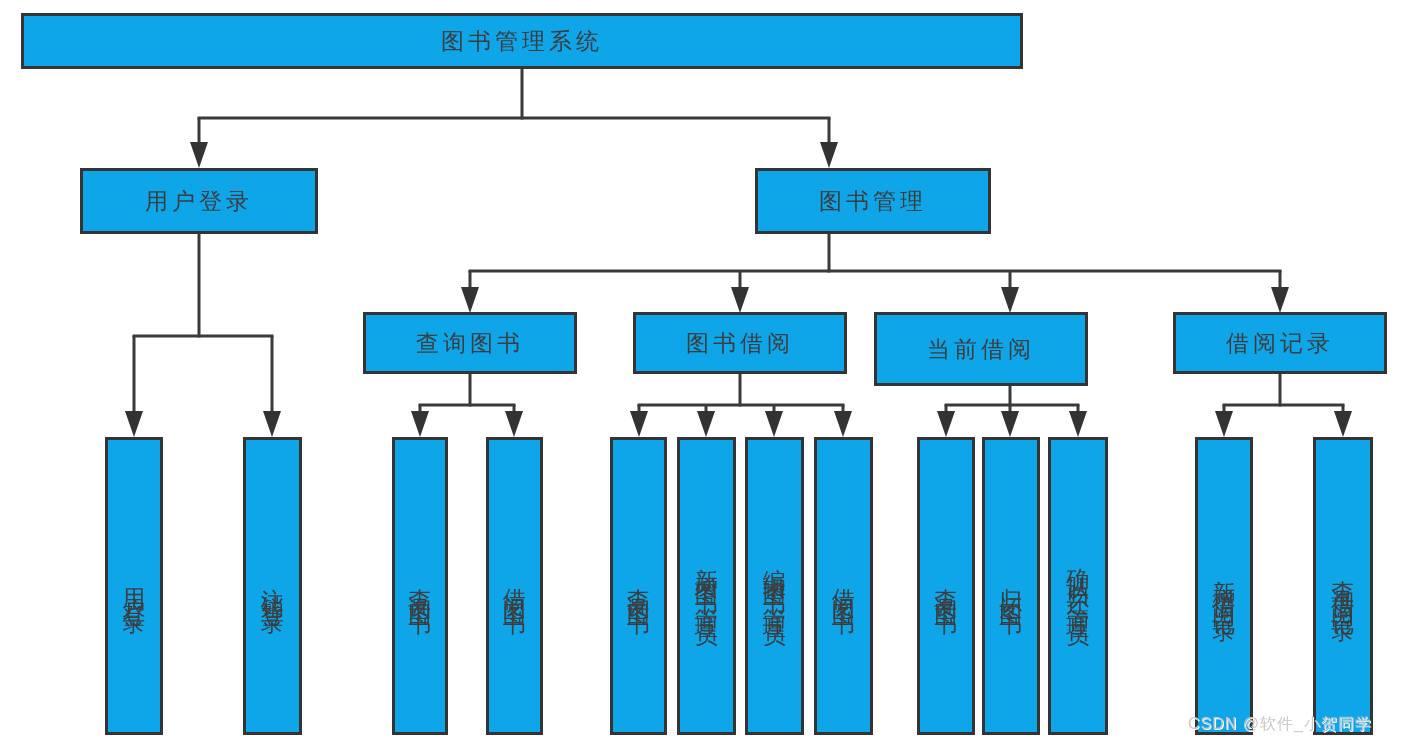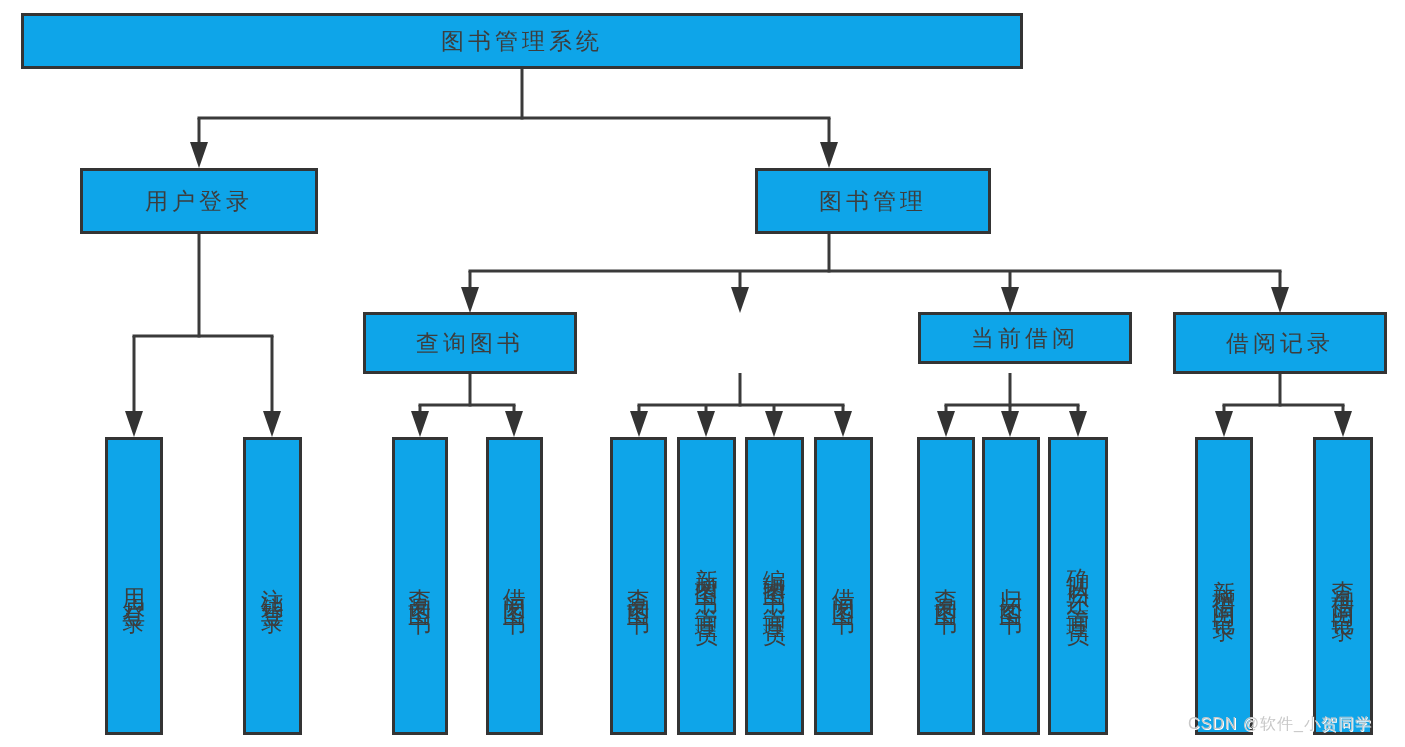--- a/index.html
+++ b/index.html
@@ -31,21 +31,21 @@
     white-space:nowrap;
   }
   
   .b-root {left:21px;  top:13px;  width:1002px; height:56px;}
   
   .b-login{left:80px;  top:168px; width:238px;  height:66px;}
   .b-mgmt {left:711px; top:168px; width:236px;  height:66px;margin-left:44px;}
   
   .b-l3-0 {left:363px; top:312px; width:214px;  height:62px;}
   .b-l3-1 {left:633px; top:312px; width:214px;  height:62px;}
-  .b-l3-2 {left:918px; top:312px; width:214px;  height:52px;align-items:center;}
+  .b-l3-2 {left:874px; top:312px; width:214px;  height:74px;align-items:center;}
   .b-l3-3 {left:1173px;top:312px; width:214px;  height:62px;}
   
   .leaf{top:437px;height:298px;}
   .f-0 {left:105px; width:58px;}
   .f-1 {left:243px; width:59px;}
   .f-2 {left:392px; width:56px;}
   .f-3 {left:486px; width:57px;}
   .f-4 {left:610px; width:57px;}
   .f-5 {left:677px; width:59px;}
   .f-6 {left:745px; width:59px;}
@@ -146,20 +146,23 @@
   <div class="box b-login">
     <span class="hlabel">用户登录</span>
   </div>
   <div class="box b-mgmt">
     <span class="hlabel">图书管理</span>
   </div>
 
   <div class="box b-l3-0">
     <span class="hlabel">查询图书</span>
   </div>
+  <div class="box b-l3-1">
+    <span class="hlabel">图书借阅</span>
+  </div>
   <div class="box b-l3-2">
     <span class="hlabel">当前借阅</span>
   </div>
   <div class="box b-l3-3">
     <span class="hlabel">借阅记录</span>
   </div>
 
   <div class="box leaf f-0">
     <span class="vlabel">用户登录</span>
   </div>

